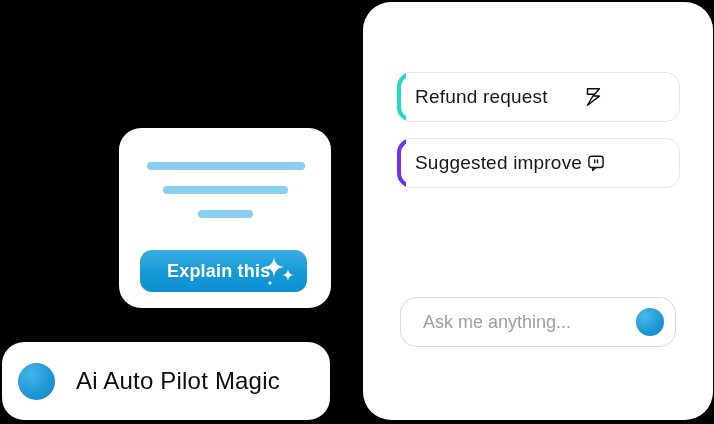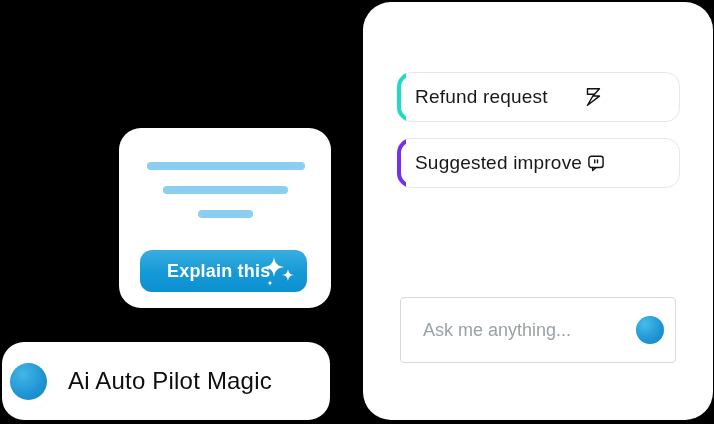--- a/index.html
+++ b/index.html
@@ -15,22 +15,22 @@
   .pill::before{content:"";position:absolute;inset:-1px;border-radius:15px;
         border:4.5px solid var(--accent,#ccc);
         clip-path:inset(0 calc(100% - 9px) 0 0);pointer-events:none;}
   .pill-1{top:70px}.pill-2{top:136px}.pill-3{top:203px}
   .pill-label{font-size:19px;font-weight:500;color:#191919;letter-spacing:.2px;}
   .pill-icon{position:absolute;top:50%;transform:translateY(-50%);}
   .pill-1 .pill-icon{left:184px;}
   .pill-2 .pill-icon{left:188px;}
   .pill-3 .pill-icon{right:17px;}
 
-  .ask-row{position:absolute;left:37px;top:295px;width:276px;height:66px;box-sizing:border-box;
-           border:1px solid #d9d9d9;border-radius:4px;background:#fff;
+  .ask-row{position:absolute;left:37px;top:295px;width:276px;height:50px;box-sizing:border-box;
+           border:1px solid #d9d9d9;border-radius:16px;background:#fff;
            display:flex;align-items:center;padding:0 11px 0 20px;}
   .ask-input{flex:1;min-width:0;border:none;outline:none;font-family:"Liberation Sans",sans-serif;
              font-size:18px;color:#444;background:transparent;}
   .ask-input::placeholder{color:#9aa1a7;}
   .send-btn{width:28px;height:28px;border-radius:50%;border:none;margin-left:8px;cursor:pointer;
             background:radial-gradient(circle at 32% 28%, #47bbea, #1d95d3 60%, #0e84c3);}
 
   
   .preview-card{position:absolute;left:119px;top:128px;width:212px;height:180px;
                 background:#fff;border-radius:22px;}
@@ -41,21 +41,21 @@
   .explain-btn{position:absolute;left:21px;top:122px;width:167px;height:42px;border:none;
                border-radius:12px;cursor:pointer;display:flex;align-items:center;
                padding:0 0 0 27px;box-sizing:border-box;
                background:linear-gradient(180deg,#38aee0 0%,#1599d6 55%,#0c90d1 100%);}
   .explain-label{font-family:"Liberation Sans",sans-serif;font-size:18px;font-weight:600;
                  color:#fff;letter-spacing:.2px;}
   .sparkles{position:absolute;right:8px;top:3px;}
 
   
   .brand-bar{position:absolute;left:2px;top:342px;width:328px;height:78px;box-sizing:border-box;
-             background:#fff;border-radius:22px;display:flex;align-items:center;padding-left:8px;}
+             background:#fff;border-radius:22px;display:flex;align-items:center;padding-left:16px;}
   .brand-dot{width:37px;height:37px;border-radius:50%;flex:0 0 auto;
              background:radial-gradient(circle at 35% 30%, #43b7e8, #2196d4 55%, #0f85c4);}
   .brand-label{margin-left:21px;font-size:24px;font-weight:500;color:#0e0e0e;letter-spacing:.2px;}
 </style>
 </head>
 <body>
 
 <div class="stage">
 
   <section class="preview-card">

